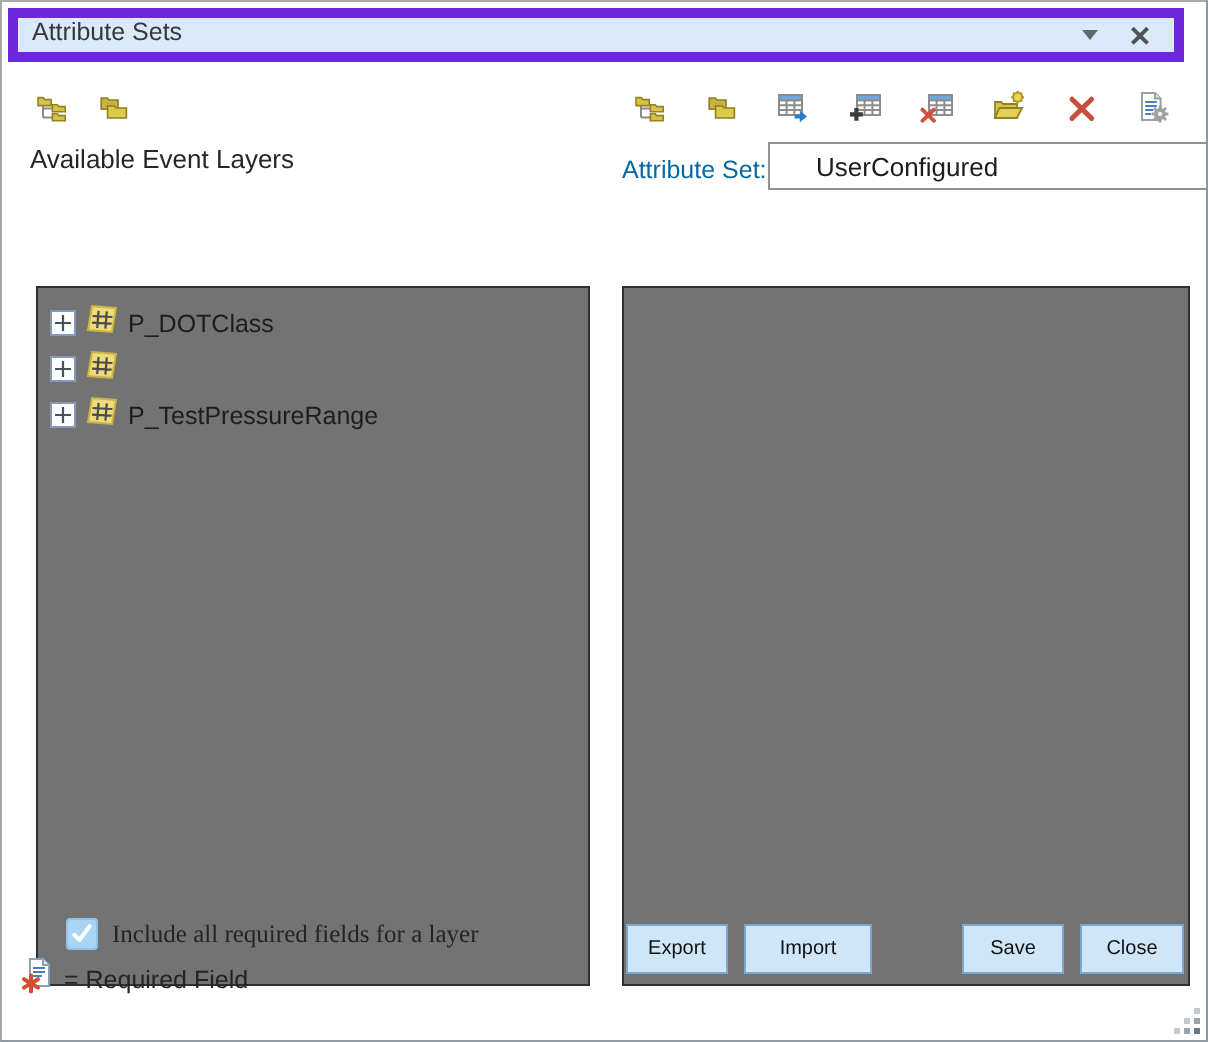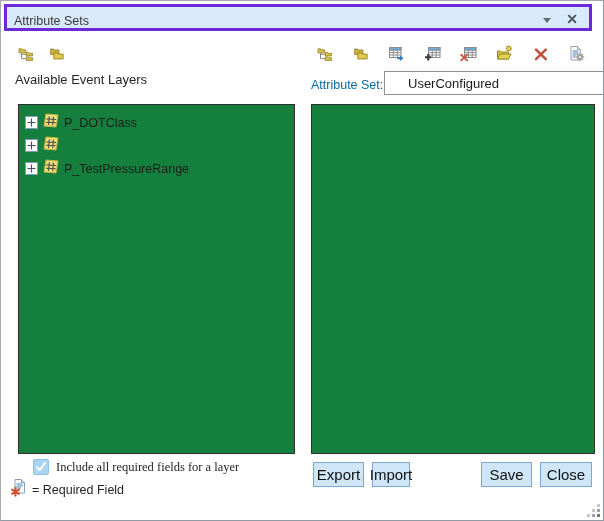--- a/index.html
+++ b/index.html
@@ -5,22 +5,22 @@
   * { margin:0; padding:0; box-sizing:border-box; }
   body { font-family:"Liberation Sans", sans-serif; background:#fff; }
   .dialog{
     position:relative; width:604px; height:521px; background:#fff;
     border:1px solid #a3a9ad; border-right-color:#8f989e; border-bottom-color:#8f9aa3;
     overflow:hidden;
   }
   
   .titlebar{
     position:absolute; left:3px; top:3px; width:588px; height:27px;
-    background:#d9ebfa; border:3px solid #6d28d9;
-    display:flex; align-items:flex-end; padding:0 8px 0 7px;
+    background:#d9ebfa; border:5px solid #6d28d9;
+    display:flex; align-items:flex-start; padding:0 8px 0 7px;
   }
   .titlebar .title{ font-size:12.5px; color:#373737; flex:1 1 auto; }
   .tb-collapse{ width:16px; height:16px; display:flex; align-items:center; justify-content:center; cursor:pointer; }
   .tb-collapse .caret{ width:0; height:0; border-left:4px solid transparent; border-right:4px solid transparent; border-top:5px solid #5f6a72; }
   .tb-close{ width:18px; height:18px; margin-left:8px; display:flex; align-items:center; justify-content:center;
     font-size:14px; font-weight:bold; color:#4e5459; cursor:pointer; }
   
   .toolbar-left{ position:absolute; left:16px; top:44px; display:flex; gap:14px; }
   .toolbar-right{ position:absolute; left:315px; top:44px; display:flex; gap:19px; }
   .tool-btn{ width:17px; height:17px; display:flex; align-items:center; justify-content:center; cursor:pointer; }
@@ -32,21 +32,21 @@
   .combo input{
     flex:1 1 auto; height:24px; border:1px solid #8d9299; border-right:none;
     font-family:"Liberation Sans", sans-serif; font-size:13px; color:#1c1c1c; padding:0 23px; outline:none; background:#fff;
   }
   .combo .drop-btn{
     width:27px; height:24px; background:#f0f0f0; border:1px solid #a9adb2;
     display:flex; align-items:center; justify-content:center; cursor:pointer;
   }
   .combo .drop-caret{ width:0; height:0; border-left:4px solid transparent; border-right:4px solid transparent; border-top:5px solid #6e8cae; }
   
-  .panel{ position:absolute; background:#15803d; border:1px solid #2f2f2f; }
+  .panel{ position:absolute; background:#737373; border:1px solid #2f2f2f;margin-top:39px; }
   .panel-left{ left:17px; top:103px; width:277px; height:350px; padding:6px 2px; }
   .panel-right{ left:310px; top:103px; width:284px; height:350px; }
   .tree-row{ display:flex; align-items:center; height:23px; padding-left:4px; cursor:default; }
   .expander{
     width:13px; height:13px; border:1px solid #7f9cbf; background:#fdfdfd;
     display:flex; align-items:center; justify-content:center; cursor:pointer; flex:0 0 auto;
   }
   .layer-icon{ margin-left:5px; flex:0 0 auto; }
   .tree-label{ margin-left:5px; font-size:12.5px; color:#1d1d1d; }
   
@@ -54,25 +54,25 @@
   .checkbox{
     width:16px; height:16px; border-radius:2px; background:#a9d4f3; border:1px solid #92c2e6;
     display:flex; align-items:center; justify-content:center; cursor:pointer; flex:0 0 auto;
   }
   .chk-label{ margin-left:7px; font-size:12.5px; color:#242424;font-family:Liberation Serif, serif; }
   .legend-row{ position:absolute; left:9px; top:477px; display:flex; align-items:center; }
   .legend-text{ margin-left:4px; font-size:12.5px; color:#242424;text-align:center; }
   
   .btn{
     position:absolute; top:461px; height:25px; background:#cfe6f8; border:1px solid #7fa8cc;
-    font-family:"Liberation Sans", sans-serif; font-size:15px; color:#111; cursor:pointer;
+    font-family:"Liberation Sans", sans-serif; font-size:10px; color:#111; cursor:pointer;
     display:flex; align-items:center; justify-content:center; padding:0;
   }
   .btn-export{ left:312px; width:51px; }
-  .btn-import{ left:371px; width:38px; }
+  .btn-import{ left:371px; width:64px; }
   .btn-save{ left:480px; width:51px; }
   .btn-close{ left:539px; width:52px; }
   
   .grip{ position:absolute; right:3px; bottom:3px; width:13px; height:13px; cursor:nwse-resize; }
   .grip i{ position:absolute; width:3px; height:3px; background:#9aa3aa; }
   .grip i:nth-child(1){ right:0; bottom:0; background:#6e7880;}
   .grip i:nth-child(2){ right:5px; bottom:0; }
   .grip i:nth-child(3){ right:10px; bottom:0; background:#c3c9cd;}
   .grip i:nth-child(4){ right:0; bottom:5px; }
   .grip i:nth-child(5){ right:5px; bottom:5px; background:#c3c9cd;}

